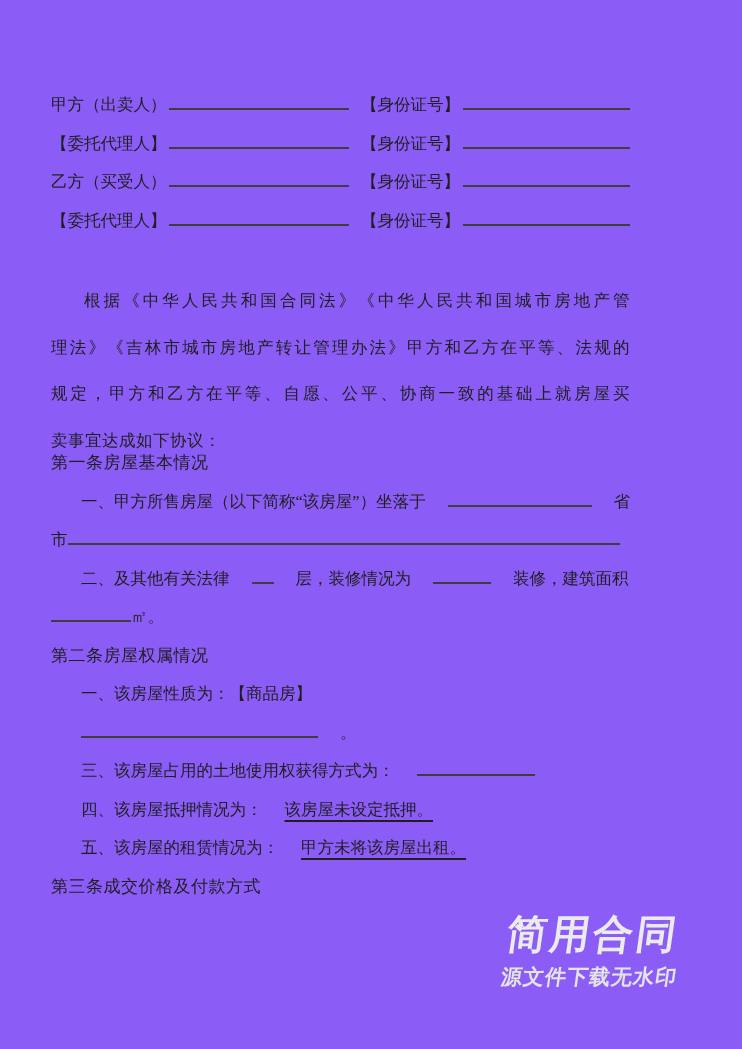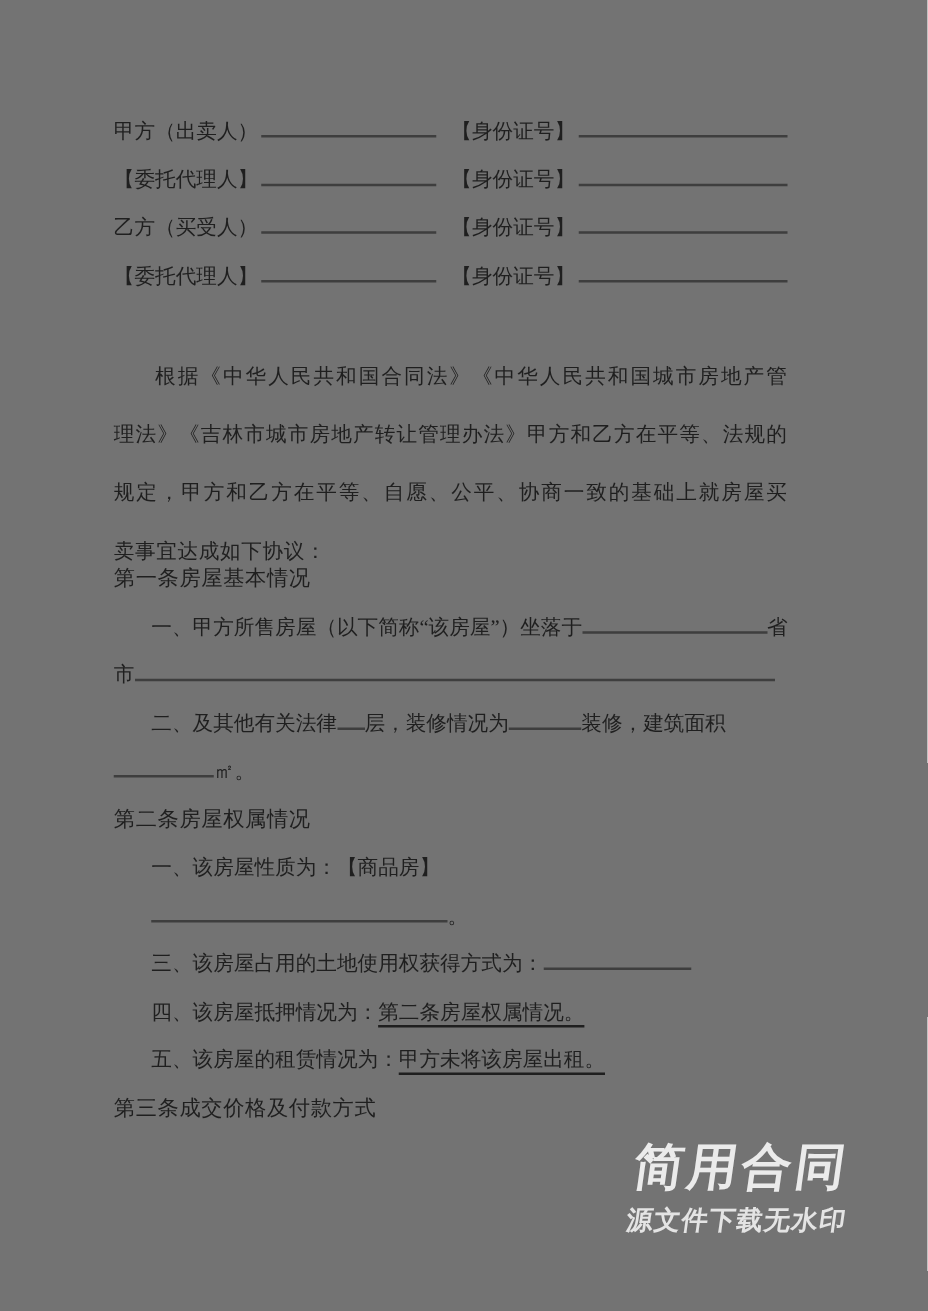--- a/index.html
+++ b/index.html
@@ -1,35 +1,35 @@
 <!DOCTYPE html>
 <html><head>
 <meta charset="utf-8">
 <style>
   * { margin:0; padding:0; box-sizing:border-box; }
   html,body { background:#ffffff; }
   .page {
     position:relative;
     width:742px; height:1049px;
-    background:#737373;
-    padding:86px 112px 0 91px;
+    background:#8b5cf6;
+    padding:86px 112px 0 51px;
     font-family:"Liberation Serif","DejaVu Serif",serif;
     color:#1f1f1f;
     font-size:16.5px;
     overflow:hidden;
   }
   
   .row {
     display:flex;
     align-items:baseline;
     line-height:38.5px;
     white-space:pre;
   }
   .row .seg { flex:0 0 auto; }
-  .indent { padding-left:30px; }
+  .indent { padding-left:30px;gap:22px; }
   .blank {
     height:0;
     border-bottom:2px solid #3e3e3e;
     flex:0 1 auto;
     align-self:baseline;
   }
   .blank.grow { flex:1 1 60px; }
   .uline {
     text-decoration:underline;
     text-underline-offset:5px;
@@ -87,21 +87,21 @@
   <div id="body-rows">
       <div class="heading">第一条房屋基本情况</div>
       <div class="row indent"><span class="seg">一、甲方所售房屋（以下简称“该房屋”）坐落于</span><span class="blank grow" style="border-bottom-color: rgb(62, 62, 62);"></span><span class="seg">省</span></div>
       <div class="row"><span class="seg">市</span><span class="blank grow" style="margin-right: 10px; border-bottom-color: rgb(62, 62, 62);"></span></div>
       <div class="row indent"><span class="seg">二、及其他有关法律</span><span class="blank" style="flex: 0 1 22px; border-bottom-color: rgb(62, 62, 62);"></span><span class="seg">层，装修情况为</span><span class="blank" style="flex: 0 1 58px; border-bottom-color: rgb(62, 62, 62);"></span><span class="seg">装修，建筑面积</span></div>
       <div class="row"><span class="blank" style="flex: 0 1 80px; border-bottom-color: rgb(62, 62, 62);"></span><span class="seg">㎡。</span></div>
       <div class="heading">第二条房屋权属情况</div>
       <div class="row indent"><span class="seg">一、该房屋性质为：【商品房】</span></div>
       <div class="row indent"><span class="blank" style="flex: 0 1 237px; border-bottom-color: rgb(62, 62, 62);"></span><span class="seg">。</span></div>
       <div class="row indent"><span class="seg">三、该房屋占用的土地使用权获得方式为：</span><span class="blank" style="flex: 0 1 118px; border-bottom-color: rgb(62, 62, 62);"></span></div>
-      <div class="row indent"><span class="seg">四、该房屋抵押情况为：</span><span class="seg uline">第二条房屋权属情况。</span></div>
+      <div class="row indent"><span class="seg">四、该房屋抵押情况为：</span><span class="seg uline">该房屋未设定抵押。</span></div>
       <div class="row indent"><span class="seg">五、该房屋的租赁情况为：</span><span class="seg uline">甲方未将该房屋出租。</span></div>
       <div class="heading">第三条成交价格及付款方式</div>
     </div>
   <div class="watermark">
     <div class="wm-title" style="color: rgb(235, 235, 235);">简用合同</div>
     <div class="wm-sub" style="color: rgb(228, 228, 228);">源文件下载无水印</div>
   </div>
 </div>
 
 </body></html>

